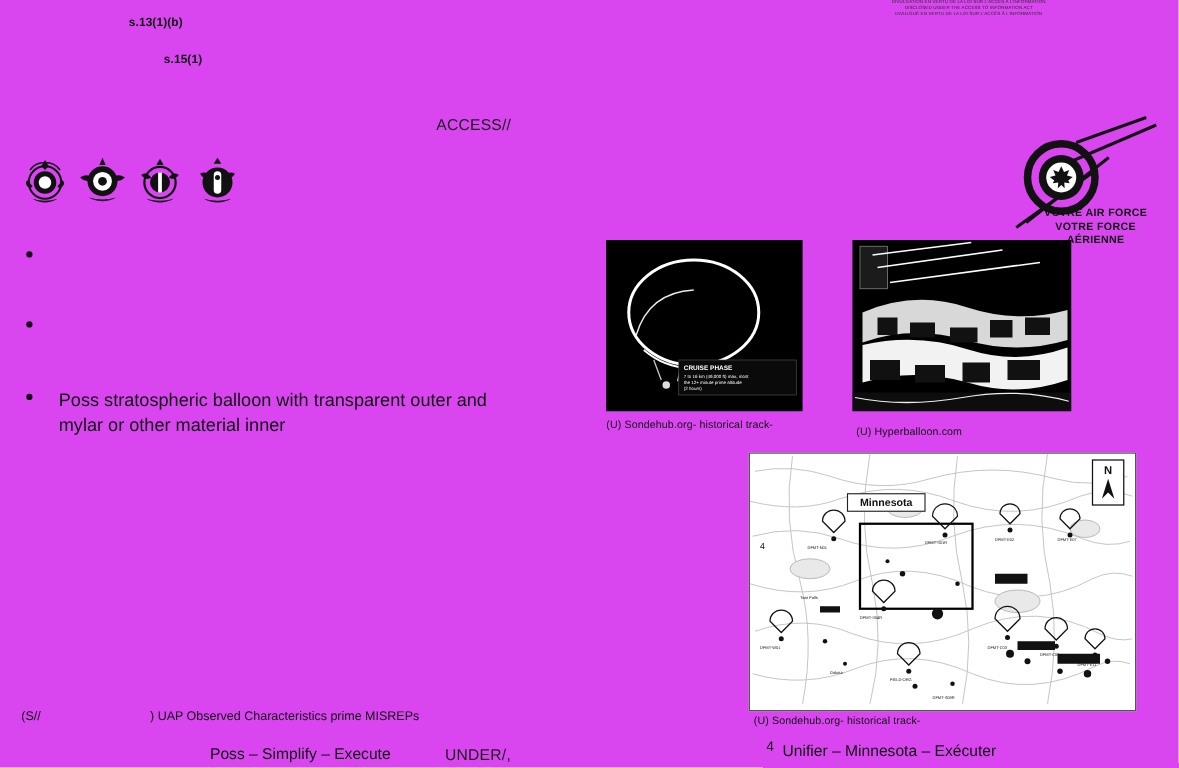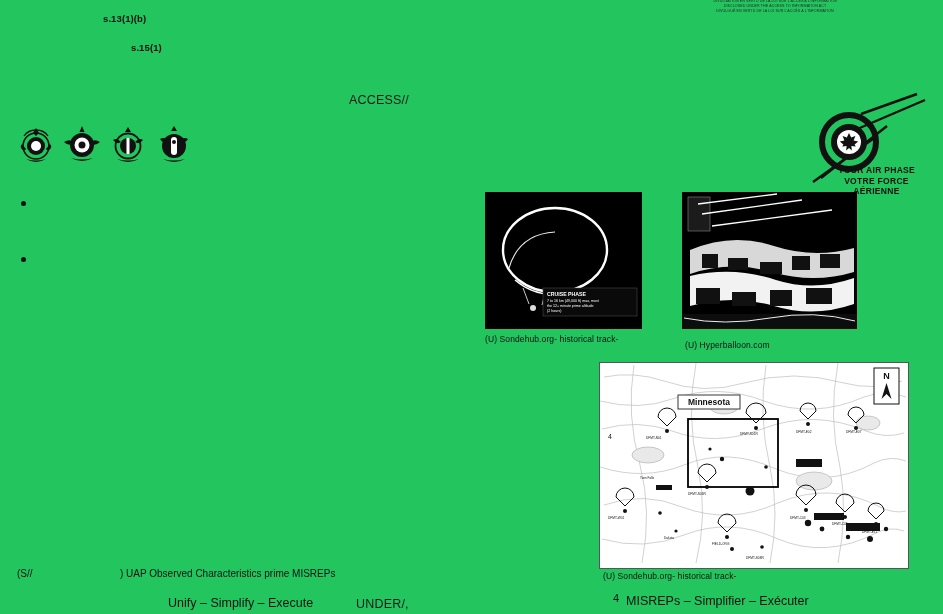--- a/index.html
+++ b/index.html
@@ -9,21 +9,21 @@
   }
   body {
     font-family: "Liberation Sans", sans-serif;
     color: #000000;
   }
   #page {
     position: relative;
     width: 943px;
     height: 614px;
     overflow: hidden;
-    background: #22c55e;
+    background: #d946ef;
   }
   .abs { position: absolute; }
 
   
   .exempt-code {
     font-size: 9.5px;
     font-weight: bold;
     letter-spacing: 0.1px;
     color: #111;
   }
@@ -177,33 +177,37 @@
         <line x1="60" y1="38" x2="130" y2="8"></line>
         <line x1="26" y1="86" x2="92" y2="34"></line>
         <line x1="18" y1="90" x2="82" y2="44"></line>
       </g>
       <circle cx="54" cy="50" r="27" fill="none" stroke="#111" stroke-width="6"></circle>
       <circle cx="54" cy="50" r="18" fill="#111"></circle>
       <circle cx="54" cy="50" r="12" fill="#fff"></circle>
       <path d="M54 41 l2.2 4.6 l4.2 -1.6 l-1.8 4.4 l4.6 1.2 l-3.6 2.8 l1.2 2.2 l-4.4 -0.6 l0.4 4.6 l-2.8 -2.6 l-2.8 2.6 l0.4 -4.6 l-4.4 0.6 l1.2 -2.2 l-3.6 -2.8 l4.6 -1.2 l-1.8 -4.4 l4.2 1.6 z" fill="#111"></path>
     </svg>
     <div class="rcaf-text" style="position:absolute; left:28px; top:73px; width:107px;">
-      <div>YOUR AIR PHASE</div>
+      <div>VOTRE AIR FORCE</div>
       <div>VOTRE FORCE AÉRIENNE</div>
     </div>
   </div>
 
   <div class="abs" style="left:21px; top:198px; width:400px;">
     <div class="bullet-row bullet-empty">
       <span class="bullet-dot"></span>
       <span class="bullet-text"></span>
     </div>
     <div class="bullet-row bullet-empty" style="margin-top:38px;">
       <span class="bullet-dot"></span>
       <span class="bullet-text"></span>
+    </div>
+    <div class="bullet-row" style="margin-top:40px;">
+      <span class="bullet-dot"></span>
+      <span class="bullet-text">Poss stratospheric balloon with transparent outer and mylar or other material inner</span>
     </div>
   </div>
 
   <div class="imgbox" style="left:485px; top:192px; width:157px; height:137px;">
     <svg width="157" height="137" viewBox="0 0 157 137">
       <rect x="0" y="0" width="157" height="137" fill="#000"></rect>
       <ellipse cx="70" cy="58" rx="52" ry="42" fill="none" stroke="#ffffff" stroke-width="2.4"></ellipse>
       <path d="M30 88 q26 22 60 10" fill="none" stroke="#ffffff" stroke-width="1.4"></path>
       <path d="M24 76 q10 -34 46 -36" fill="none" stroke="#e8e8e8" stroke-width="1.1"></path>
       <path d="M38 96 l6 16" stroke="#cccccc" stroke-width="1"></path>
@@ -359,19 +363,19 @@
       <path d="M286.5 20 l5 16 l-5 -5 l-5 5 z" fill="#111"></path>
 
       <text x="8" y="76" font-size="7" font-family="Liberation Sans, sans-serif" fill="#111">4</text>
     </svg>
   </div>
   <div class="abs caption" style="left:603px; top:571px;">(U) Sondehub.org- historical track-</div>
 
   <div class="abs footer-text" style="left:17px; top:568px;">(S//</div>
   <div class="abs footer-text" style="left:120px; top:568px;">) UAP Observed Characteristics prime MISREPs</div>
 
-  <div class="abs motto" style="left:168px; top:596px;">Unify – Simplify – Execute</div>
+  <div class="abs motto" style="left:168px; top:596px;">Poss – Simplify – Execute</div>
   <div class="abs classification" style="left:356px; top:597px;">UNDER/,</div>
 
   <div class="abs slide-num" style="left:613px; top:592px;">4</div>
-  <div class="abs motto-fr" style="left:626px; top:594px;">MISREPs – Simplifier – Exécuter</div>
+  <div class="abs motto-fr" style="left:626px; top:594px;">Unifier – Minnesota – Exécuter</div>
 
 </div>
 
 </body></html>

